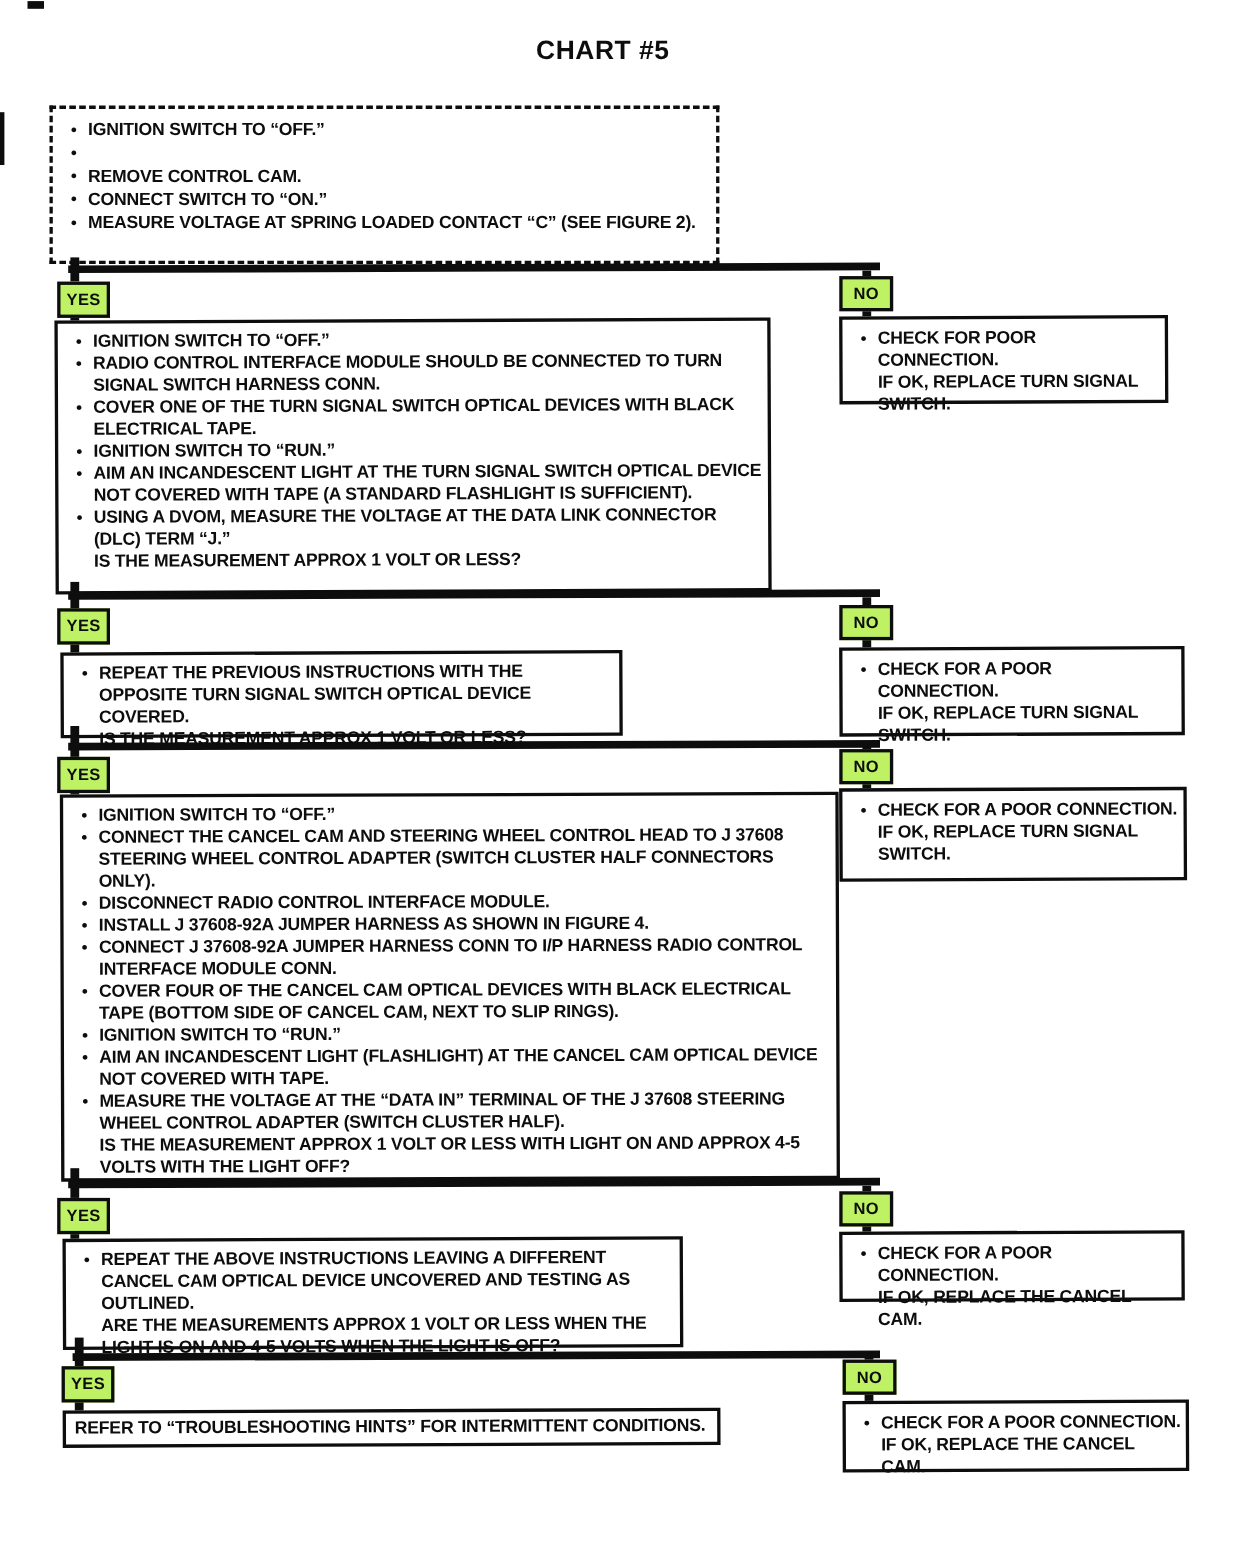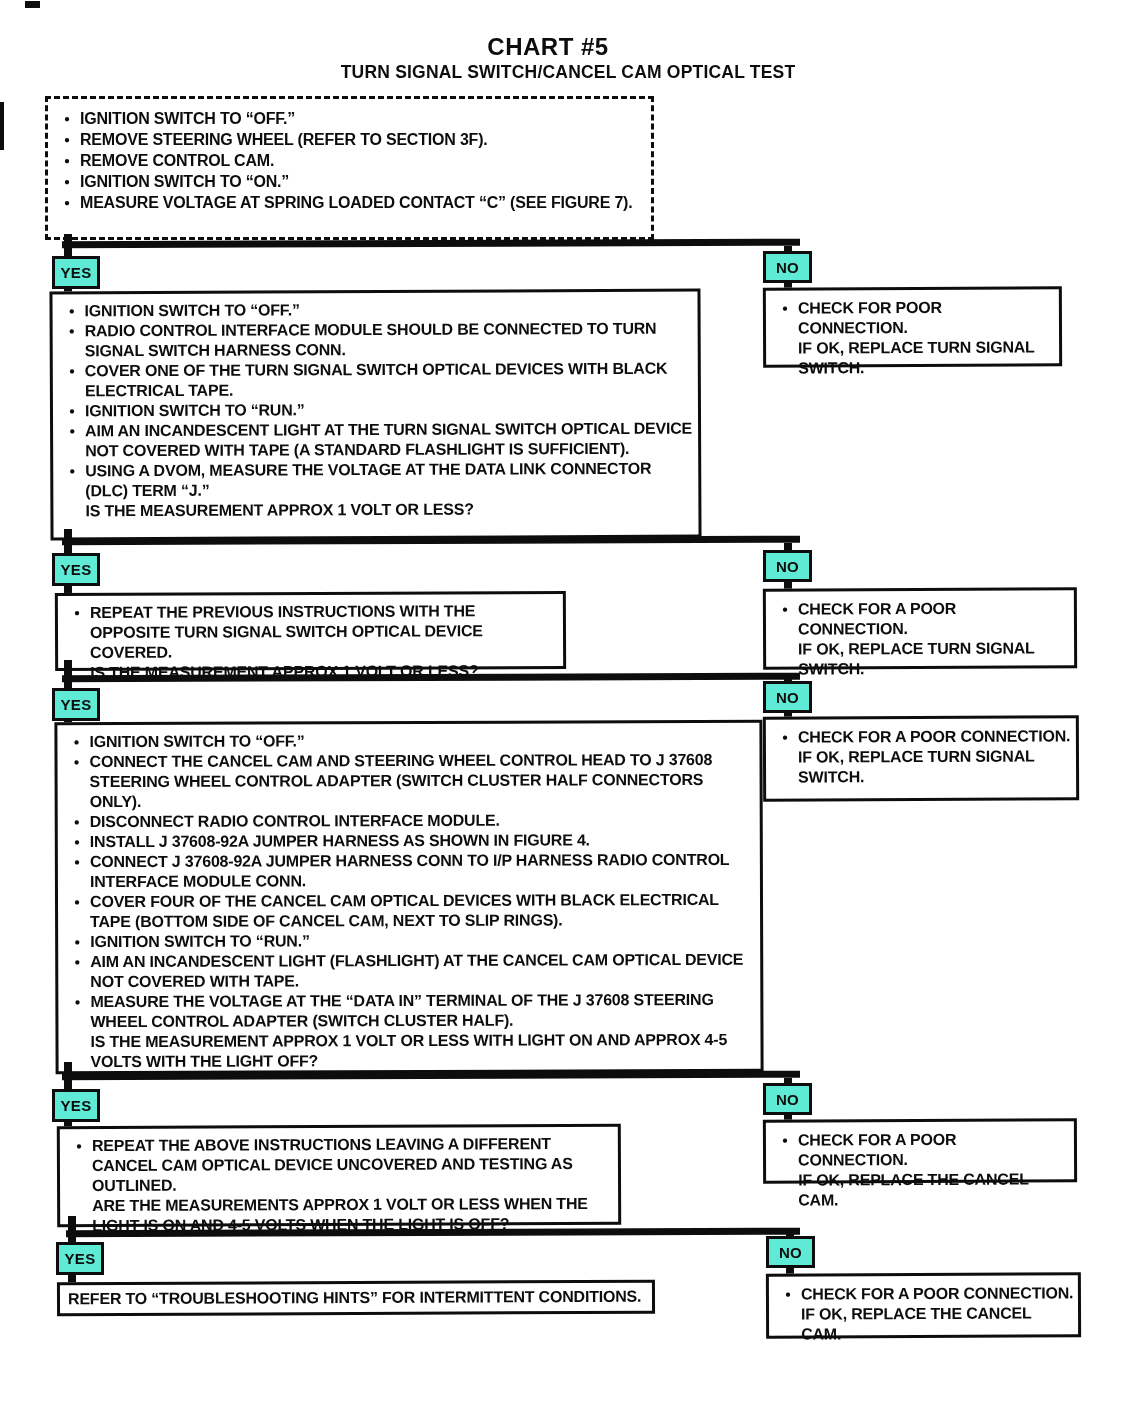--- a/index.html
+++ b/index.html
@@ -12,60 +12,58 @@
     font-size:24px;letter-spacing:.5px;}
   .subtitle{position:absolute;top:62px;left:0;width:1136px;text-align:center;
     font-size:17.5px;letter-spacing:.2px;}
   .box{position:absolute;border:3px solid #0d0d0d;background:#fff;
     padding:7px 6px 3px 6px;font-size:16px;letter-spacing:-.2px;}
   .dashed{border:3px dashed #0d0d0d;padding-top:9px;}
   .dashed .li{line-height:21px;}
   .li{display:flex;line-height:20px;}
   .bullet{flex:0 0 26px;width:26px;text-align:center;font-size:10px;line-height:inherit;}
   .txt{white-space:pre-line;}
-  .tag{position:absolute;border:3px solid #0d0d0d;background:#5eead4;
+  .tag{position:absolute;border:3px solid #0d0d0d;background:#bef264;
     display:flex;align-items:center;justify-content:center;
     font-size:15px;letter-spacing:.3px;}
   .ln{position:absolute;background:#0d0d0d;}
   .result{padding:8px 4px 3px 6px;}
   .single{display:flex;align-items:center;padding:2px 6px 2px 8px;font-size:16px;letter-spacing:-.2px;}
   .sk1{transform:rotate(-0.25deg);}
   .sk2{transform:rotate(-0.2deg);}
 </style>
 </head>
 <body>
 
 <div class="page">
 
   <div class="ln" style="left:25px;top:1px;width:15px;height:7px"></div>
   <div class="ln" style="left:0;top:102px;width:4px;height:48px"></div>
 
   <div class="title">CHART #5</div>
-  <div class="subtitle">TURN SIGNAL SWITCH/CANCEL CAM OPTICAL TEST</div>
 
   <div class="box dashed" style="left:45px;top:96px;width:591px;height:126px">
       <div class="li">
         <span class="bullet">●</span>
         <span class="txt">IGNITION SWITCH TO “OFF.”</span>
       </div>
       <div class="li">
         <span class="bullet">●</span>
-        <span class="txt">REMOVE STEERING WHEEL (REFER TO SECTION 3F).</span>
       </div>
       <div class="li">
         <span class="bullet">●</span>
         <span class="txt">REMOVE CONTROL CAM.</span>
       </div>
       <div class="li">
         <span class="bullet">●</span>
-        <span class="txt">IGNITION SWITCH TO “ON.”</span>
-      </div>
-      <div class="li">
-        <span class="bullet">●</span>
-        <span class="txt">MEASURE VOLTAGE AT SPRING LOADED CONTACT “C” (SEE FIGURE 7).</span>
+        <span class="txt">CONNECT SWITCH TO “ON.”</span>
+      </div>
+      <div class="li">
+        <span class="bullet">●</span>
+        <span class="txt">MEASURE VOLTAGE AT SPRING LOADED CONTACT “C” (SEE FIGURE 2).</span>
       </div>
     </div>
 
   <div class="ln" style="left:64px;top:234px;width:8px;height:22px"></div>
   <div class="ln sk2" style="left:62px;top:240px;width:738px;height:7px"></div>
   <div class="ln" style="left:784px;top:246px;width:8px;height:8px"></div>
   <div class="ln" style="left:64px;top:288px;width:8px;height:6px"></div>
   <div class="ln" style="left:784px;top:282px;width:8px;height:8px"></div>
   <div class="tag" style="left:52px;top:256px;width:42px;height:27px">YES</div>
   <div class="tag" style="left:763px;top:251px;width:43px;height:26px">NO</div>

